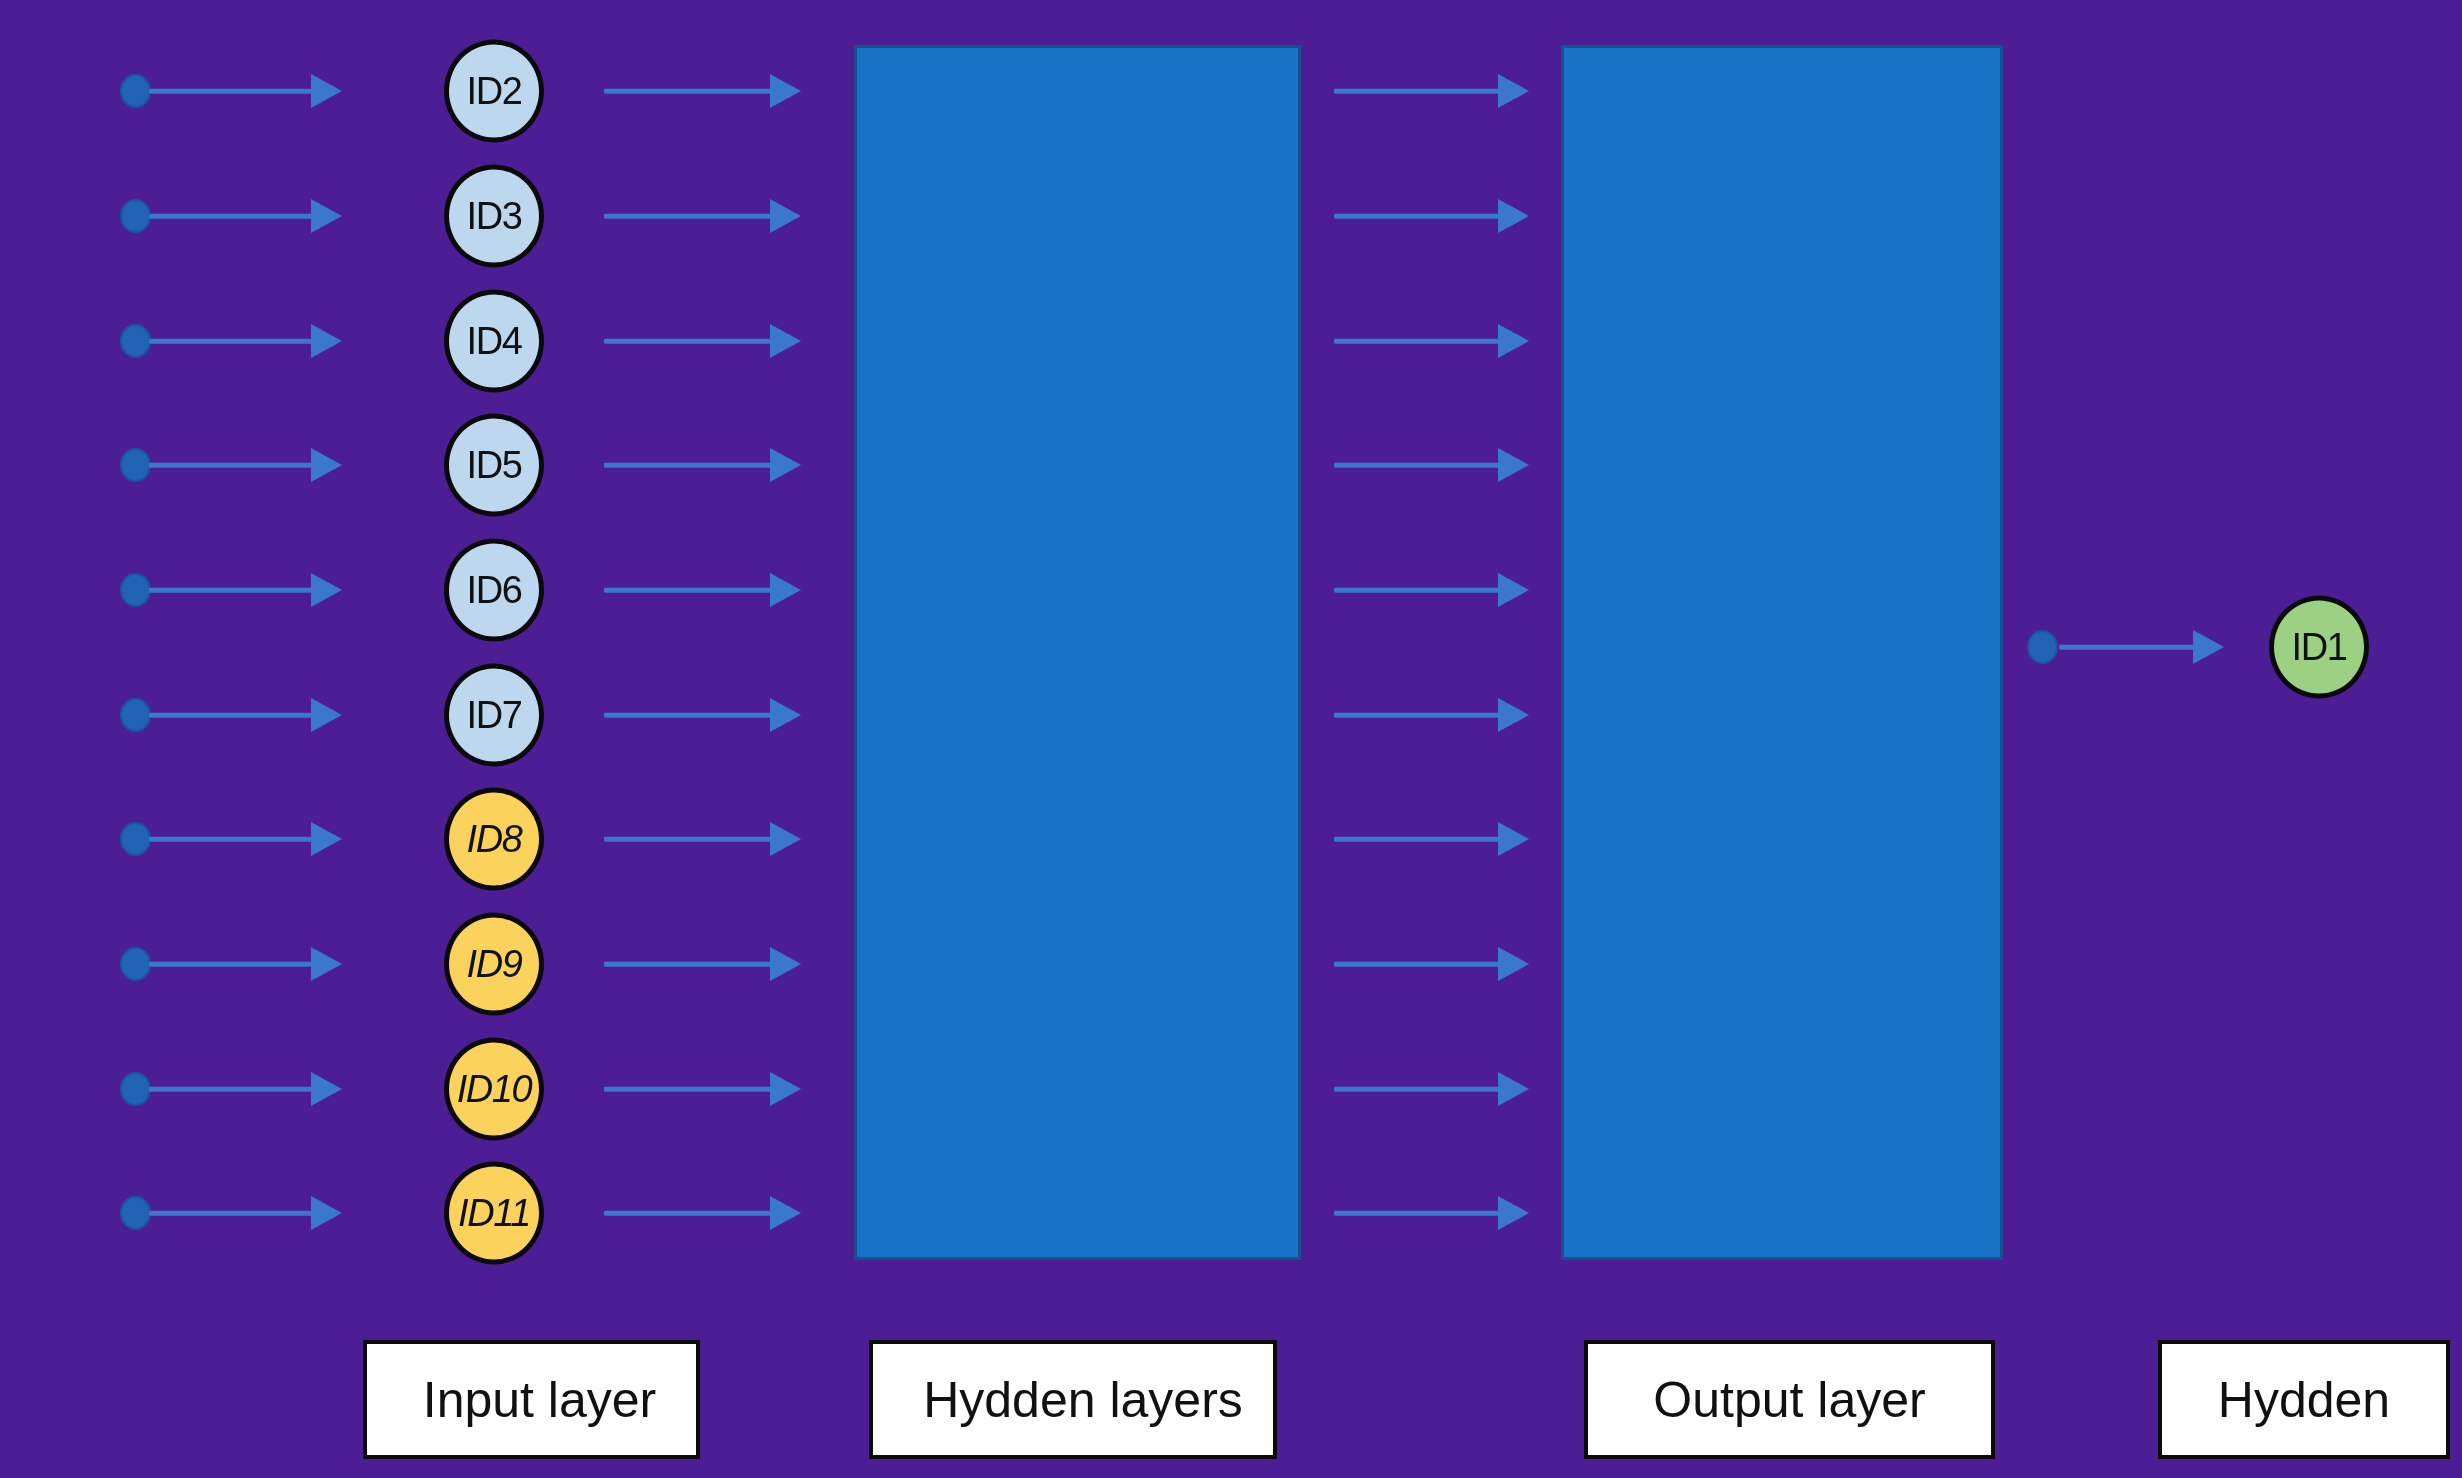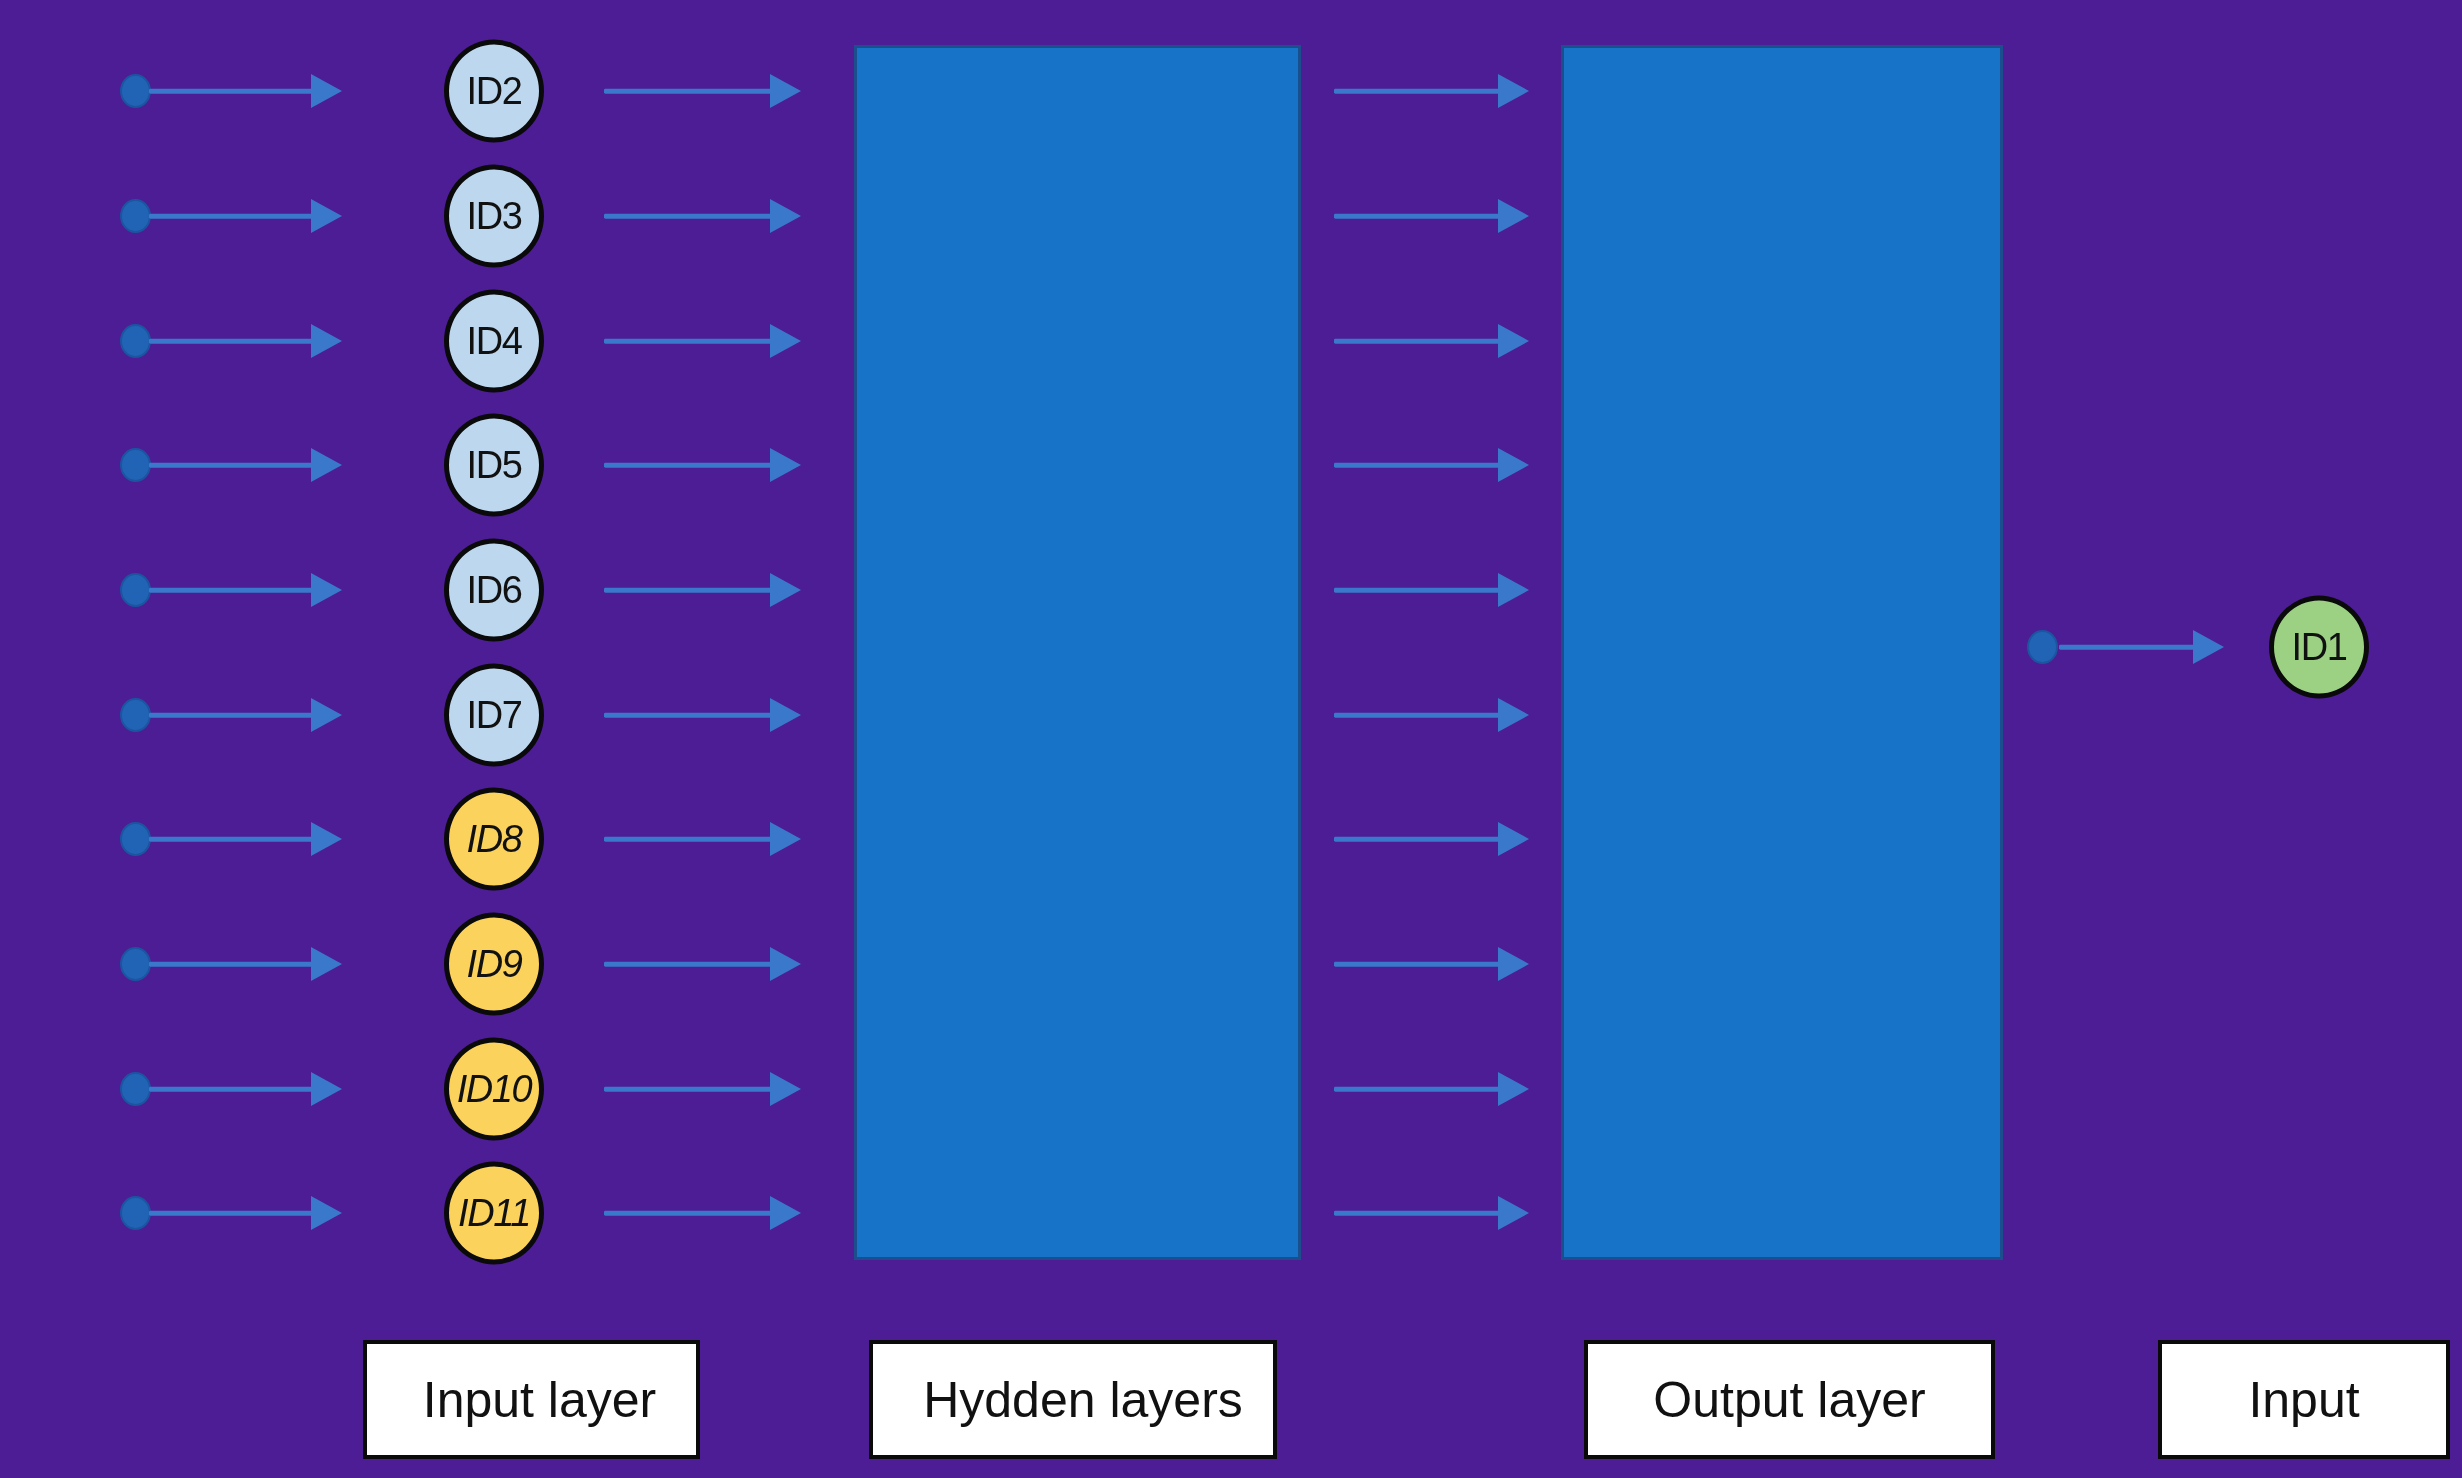--- a/index.html
+++ b/index.html
@@ -206,16 +206,16 @@
   <div class="row" style="top:647px">
     <span class="dot out-dot"></span>
     <span class="shaft out-line"></span>
       <span class="head out-head"></span>
     <span class="node out-node" data-type="green">ID1</span>
   </div>
 
   <div class="caption cap-input-layer">Input layer</div>
   <div class="caption cap-hidden">Hydden layers</div>
   <div class="caption cap-output-layer">Output layer</div>
-  <div class="caption cap-output">Input</div>
+  <div class="caption cap-output">Hydden</div>
 
 </div>
 
 
 </body></html>

